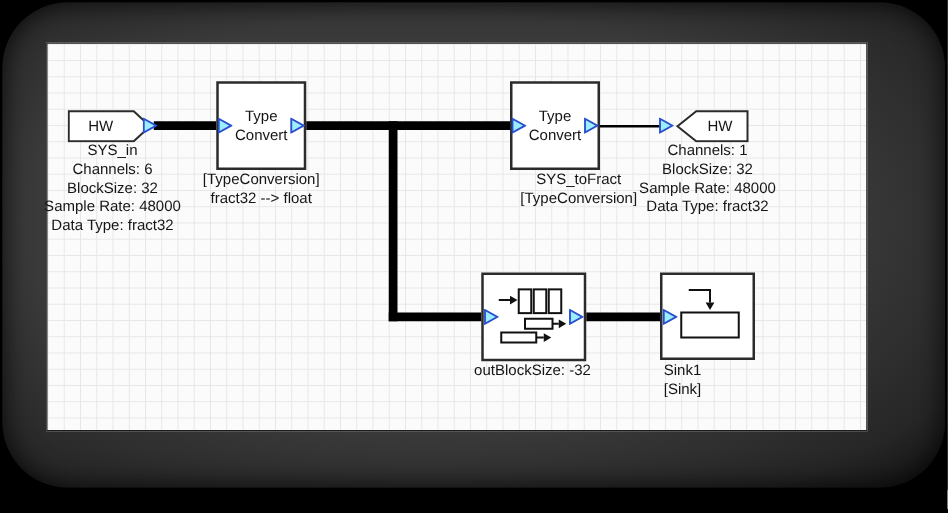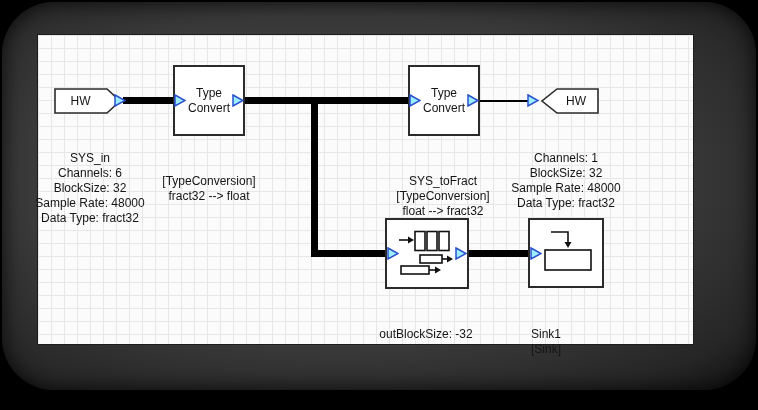--- a/index.html
+++ b/index.html
@@ -35,21 +35,21 @@
   .hw{position:absolute;}
   .hw svg{display:block;}
   .hw polygon{fill:#fff;stroke:var(--block-border,#2b2b2b);stroke-width:1.6;}
   .hw .hw-text{
     position:absolute;top:0;height:100%;display:flex;align-items:center;justify-content:center;
     font-size:12px;color:var(--text,#151515);
   }
   
   .lbl{
     position:absolute;width:160px;text-align:center;
-    font-size:12px;line-height:15px;color:var(--text,#151515);white-space:nowrap;margin-top:38px;
+    font-size:12px;line-height:15px;color:var(--text,#151515);white-space:nowrap;
   }
   
   .wire{position:absolute;background:var(--wire,#000);}
   
   .port{position:absolute;width:12px;height:13px;}
   .port svg{display:block;}
   .port path{fill:var(--port-fill,#9deefc);stroke:var(--port-border,#2a50cf);stroke-width:1.5;}
   
   .blk-icon{position:absolute;}
   .blk-icon .ln{stroke:#111;stroke-width:1.6;fill:none;}
@@ -120,24 +120,23 @@
     <div class="port" style="left:371px;top:59px;">
       <svg width="12" height="13" viewBox="0 0 12 13">
           <path d="M1,1 L11,6.5 L1,12 Z"></path>
         </svg>
     </div>
     <div class="port" style="left:429px;top:59px;">
       <svg width="12" height="13" viewBox="0 0 12 13">
           <path d="M1,1 L11,6.5 L1,12 Z"></path>
         </svg>
     </div>
-    <div class="lbl" style="left:325px;top:101px;">
+    <div class="lbl" style="left:325px;top:101px;padding-left:20px;">
       <div>SYS_toFract</div>
       <div>[TypeConversion]</div>
-      <div>float --&gt; fract32</div>
     </div>
 
     <div class="port" style="left:489px;top:59px;">
       <svg width="12" height="13" viewBox="0 0 12 13">
           <path d="M1,1 L11,6.5 L1,12 Z"></path>
         </svg>
     </div>
     <div class="hw" style="left:502px;top:53px;width:60px;height:26px;">
       <svg width="60" height="26" viewBox="0 0 60 26">
         <polygon points="58,1 17,1 2,13 17,25 58,25"></polygon>

